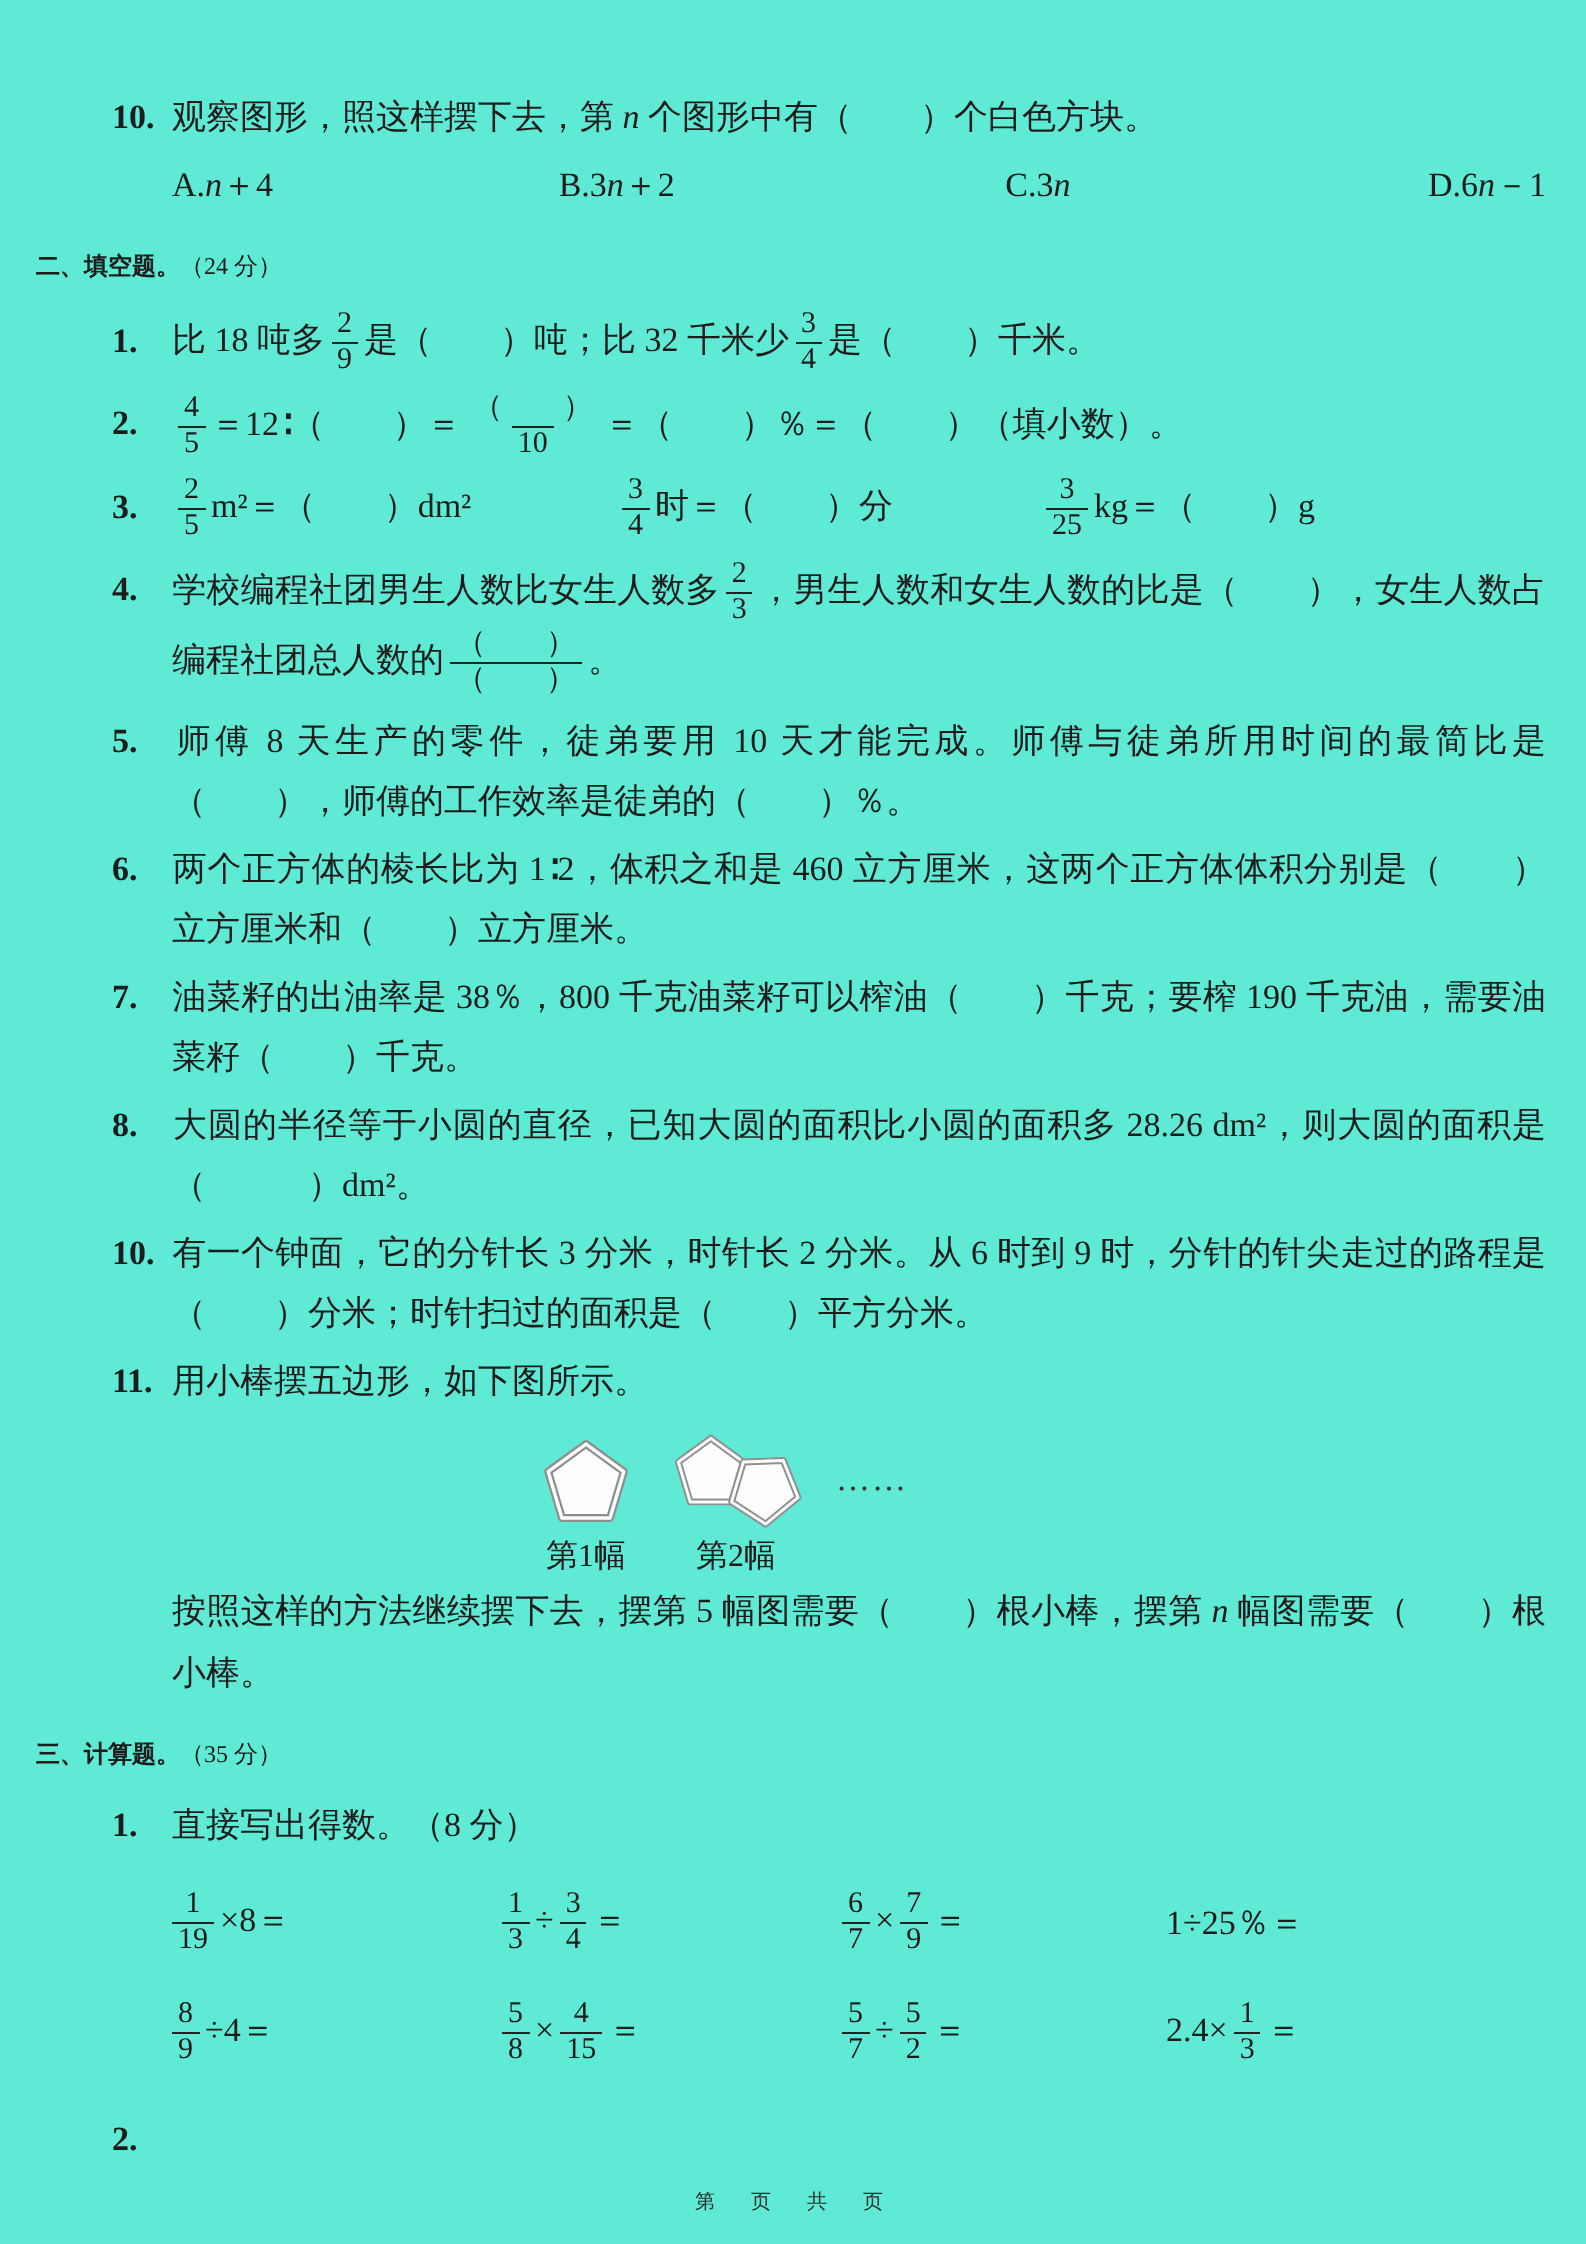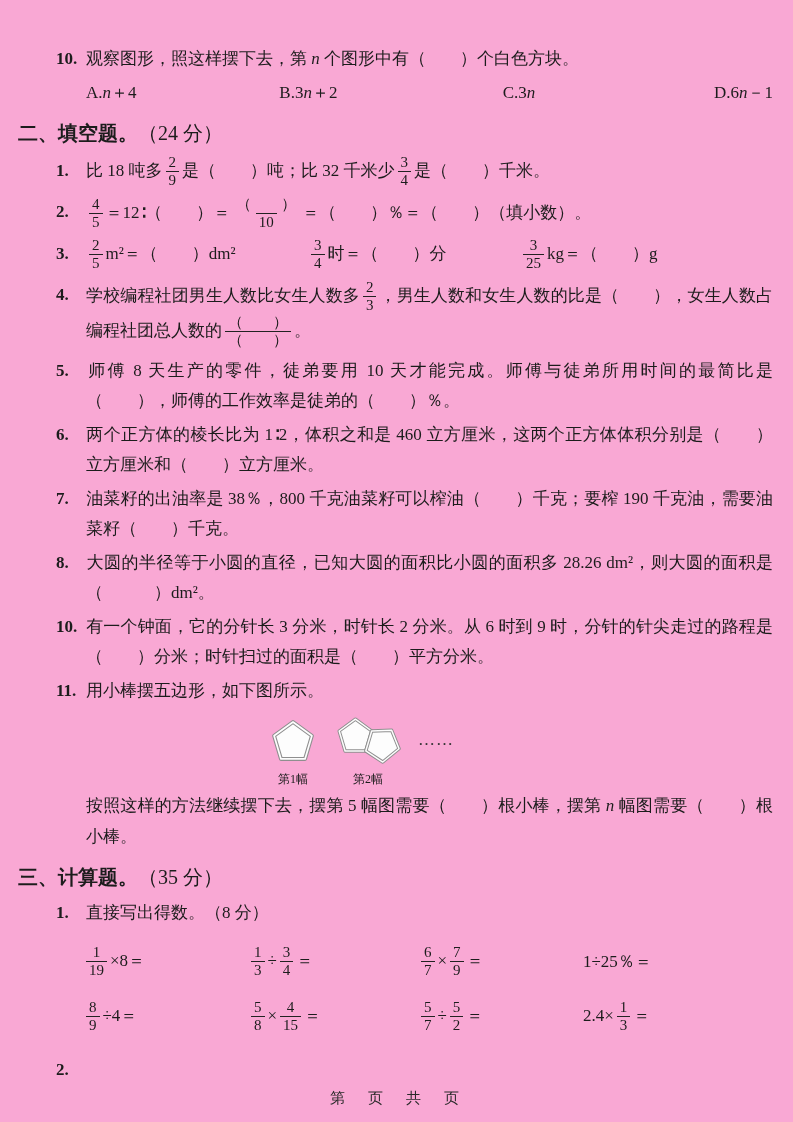--- a/index.html
+++ b/index.html
@@ -1,42 +1,42 @@
 <!DOCTYPE html>
 <html><head>
 <meta charset="utf-8">
 <style>
   html,body{margin:0;padding:0;background:#e8e8e8;}
-  .page{width:793px;height:1122px;background:#f9a8d4;position:relative;overflow:hidden;
+  .page{width:793px;height:1122px;background:#5eead4;position:relative;overflow:hidden;
         font-family:"Liberation Serif","DejaVu Serif",serif;color:#1c1c1c;font-size:17px;}
   .content{padding:40px 20px 0 18px;}
   .q{padding-left:68px;text-indent:-30px;line-height:30px;margin:4px 0;text-align:justify;}
   .qf{margin:6px 0;}
   .qno{display:inline-block;width:30px;font-weight:bold;text-indent:0;}
   .cont{padding-left:68px;line-height:31px;margin:2px 0;text-align:justify;}
-  .sec{margin:10px 0 6px 0;font-size:20px;line-height:30px;}
+  .sec{margin:10px 0 6px 0;font-size:12px;line-height:30px;}
   .sec .t{font-weight:bold;}
   .sec .s{font-weight:normal;}
   .opts{display:flex;padding-left:68px;line-height:30px;margin:2px 0 4px 0;justify-content:space-between;}
   .opt-a{width:160px;} .opt-b{width:190px;} .opt-c{width:178px;}
   .iv{font-style:italic;font-family:"Liberation Serif",serif;}
   .frac{display:inline-flex;flex-direction:column;align-items:center;vertical-align:middle;
         margin:0 3px;line-height:1.15;font-size:15px;text-indent:0;}
   .frac .fn{padding:0 3px;}
   .frac .fd{border-top:1.4px solid #222;padding:0 3px;}
   .g{display:inline-block;text-indent:0;}
   .g1{width:222px;} .g2{width:212px;}
   .figs{margin:8px 0 0 250px;display:flex;align-items:flex-end;gap:16px;}
   .figcol{display:flex;flex-direction:column;align-items:center;}
-  .figlabel{font-size:12px;margin-top:5px;line-height:18px;}
+  .figlabel{font-size:16px;margin-top:5px;line-height:18px;}
   .dots{align-self:flex-start;margin-top:16px;letter-spacing:1px;color:#333;}
   .calcrow{display:flex;align-items:center;padding-left:65px;margin:16px 0 20px 0;}
   .cc1{width:165px;} .cc2{width:170px;} .cc3{width:165px;}
   .footer{position:absolute;left:0;bottom:14px;width:100%;text-align:center;
-          font-size:15px;color:#2a2a2a;letter-spacing:4px;}
+          font-size:10px;color:#2a2a2a;letter-spacing:4px;}
   svg .stick{stroke:#8f8f8f;stroke-width:4.6;fill:#fdfdfd;stroke-linejoin:round;}
   svg .stickin{stroke:#fdfdfd;stroke-width:2;fill:none;stroke-linejoin:round;}
 </style>
 </head>
 <body>
 
 <div class="page">
   <div class="content">
 
     <p class="q"><b class="qno">10.</b><span>观察图形，照这样摆下去，第 </span><span class="iv">n</span><span> 个图形中有（　　）个白色方块。</span></p>

